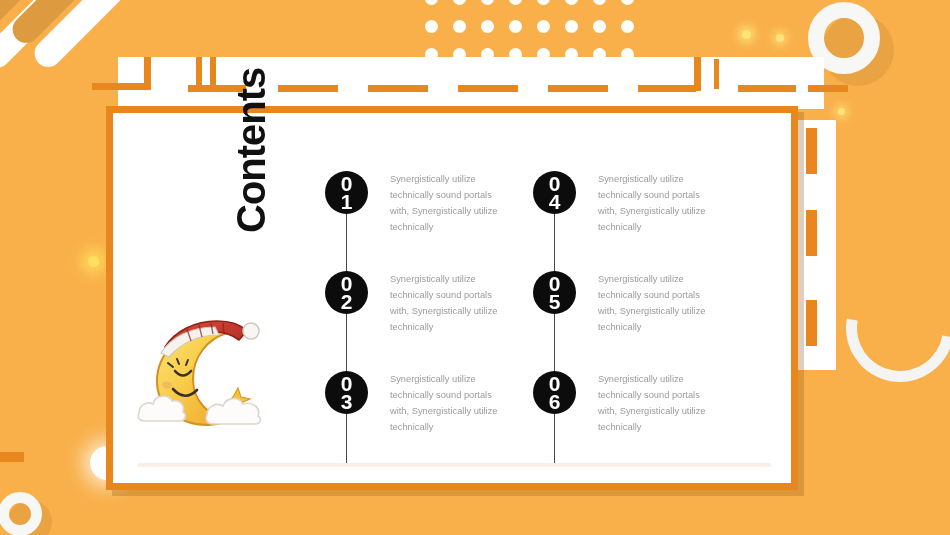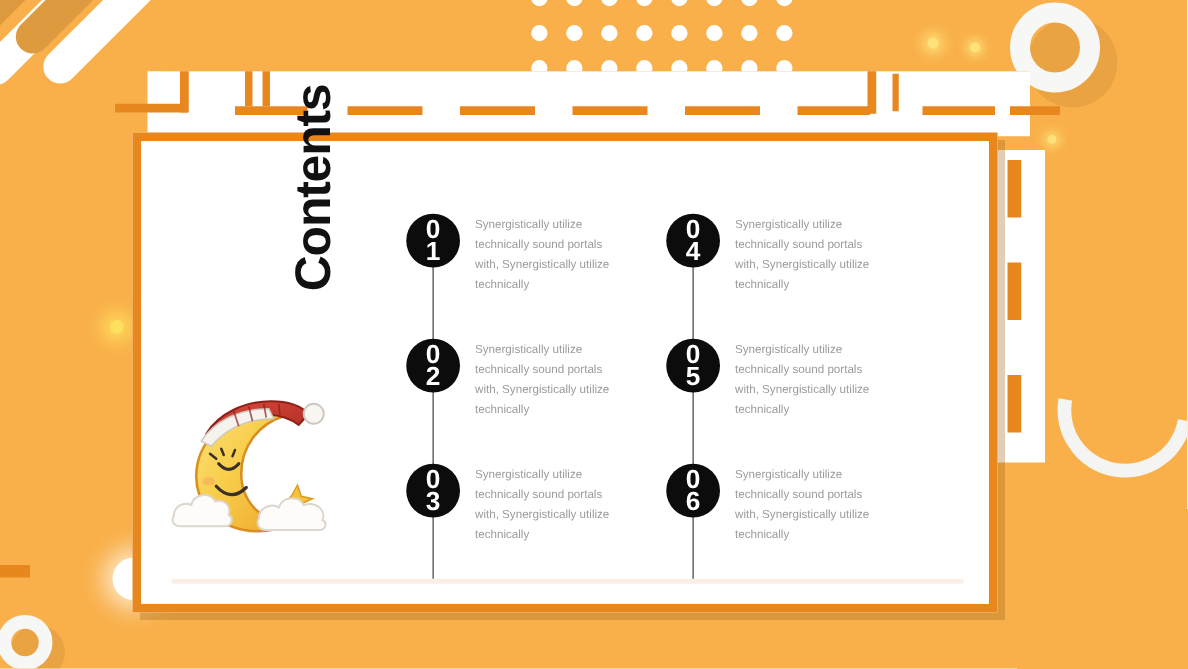--- a/index.html
+++ b/index.html
@@ -208,21 +208,21 @@
     justify-content: center;
     font-size: 21px;
     font-weight: bold;
     line-height: 0.82;
     z-index: 2;
     margin-top: 4px;
   }
   .badge .d1, .badge .d2 { display: block; }
 
   .item-text {
-    margin-left: 12px;
+    margin-left: 22px;
     font-size: 9.3px;
     line-height: 1.73;
     color: #9b9b9b;
     max-width: 115px;
     padding-top: 4px;
   }
 </style>
 </head>
 <body>
 

